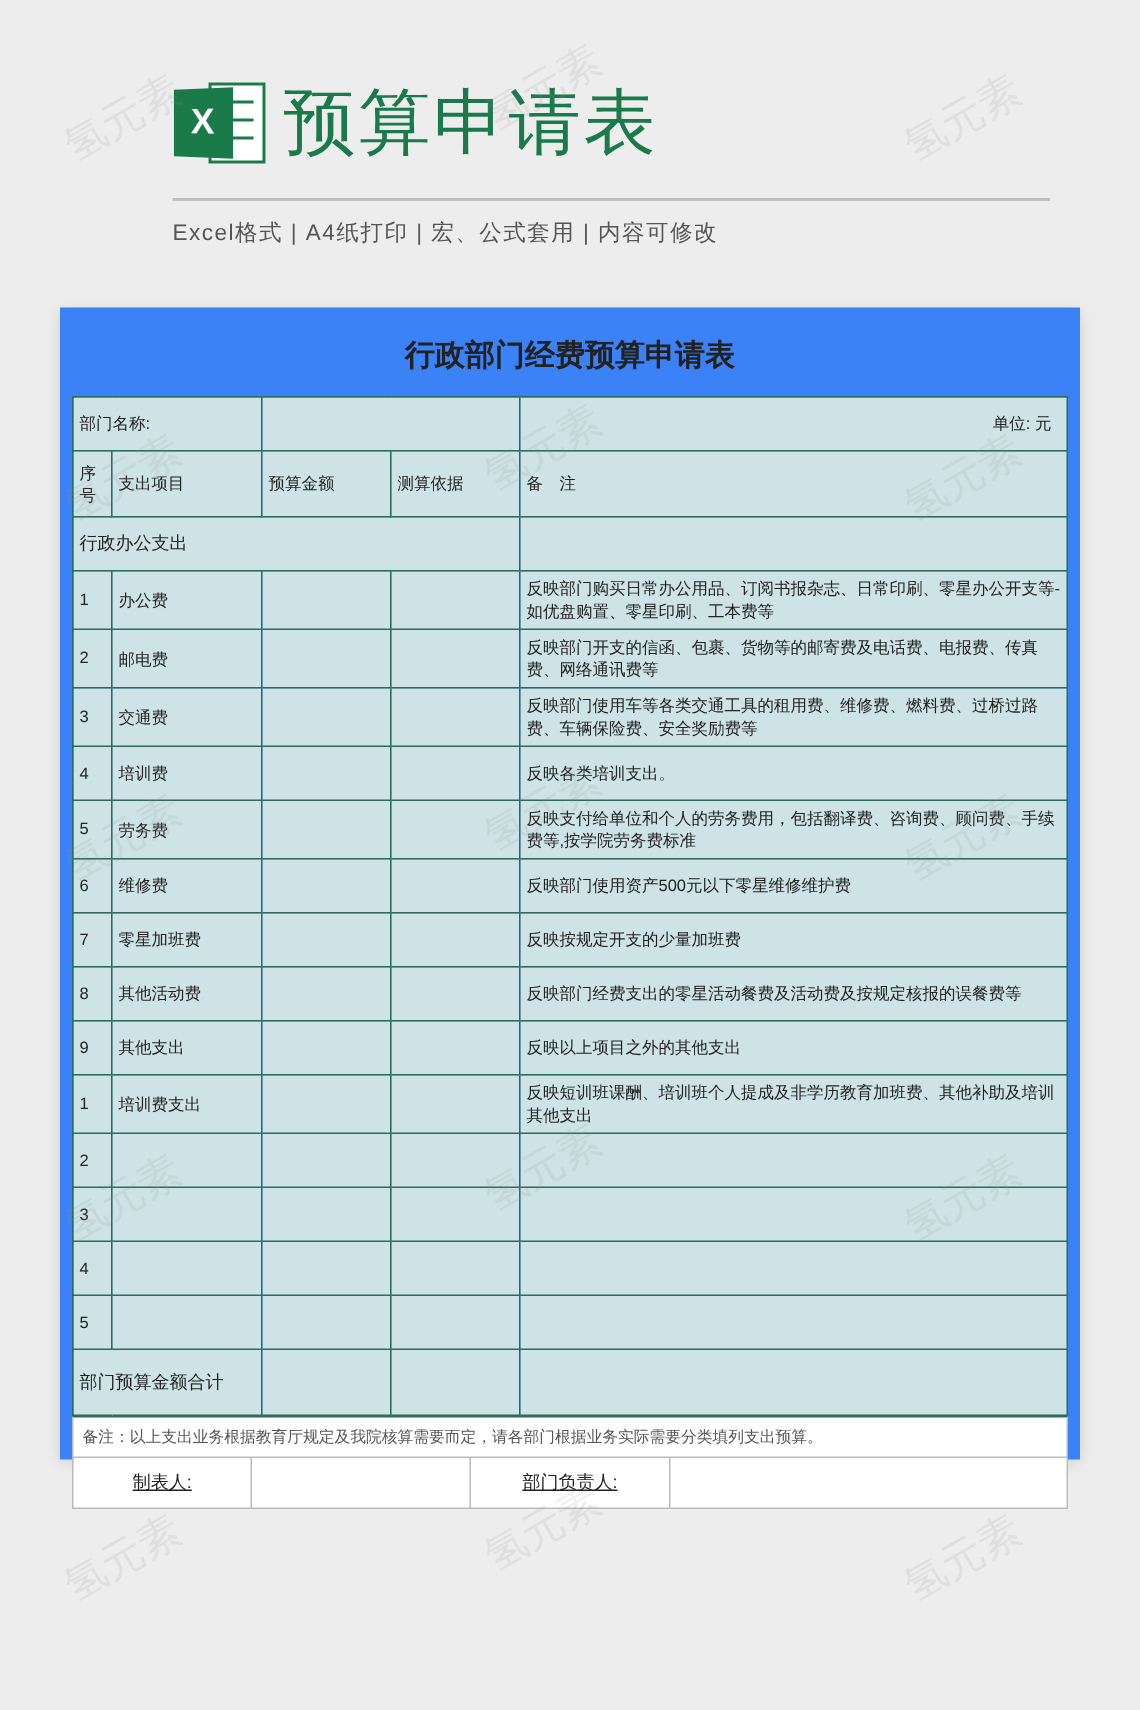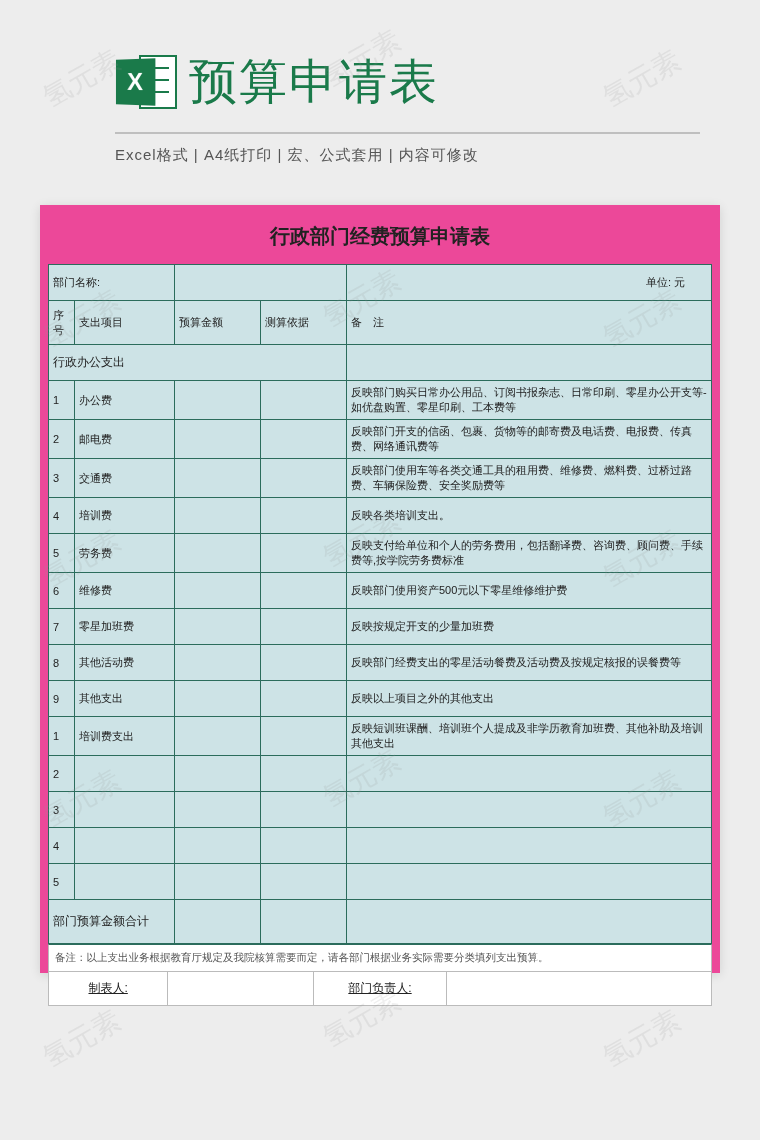--- a/index.html
+++ b/index.html
@@ -83,21 +83,21 @@
     margin: 18px 60px 0 115px;
   }
   .subtitle {
     font-size: 15px;
     color: #555;
     padding: 12px 0 0 115px;
     letter-spacing: 1px;
   }
   .page-wrap {
     margin: 40px 40px 4px 40px;
-    background: #ec4899;
+    background: #3b82f6;
     height: 768px;
     box-shadow: 0 2px 10px rgba(0,0,0,0.12);
     padding: 10px 8px;
   }
   .sheet-title {
     text-align: center;
     font-size: 20px;
     font-weight: 700;
     color: #222;
     padding: 8px 0 14px 0;
@@ -195,21 +195,21 @@
       <col class="col-num">
         <col class="col-item">
         <col class="col-amt">
         <col class="col-basis">
         <col class="col-remark">
     </colgroup>
     <tbody>
         <tr>
       <td colspan="2">部门名称:</td>
       <td colspan="2"></td>
-      <td style="text-align:right;padding-right:26px">单位: 元</td>
+      <td style="text-align:right;padding-right:10px">单位: 元</td>
     </tr>
     <tr class="tall">
       <td>序号</td>
       <td>支出项目</td>
       <td>预算金额</td>
       <td>测算依据</td>
       <td>备　注</td>
     </tr>
     <tr class="section">
       <td colspan="4">行政办公支出</td>

